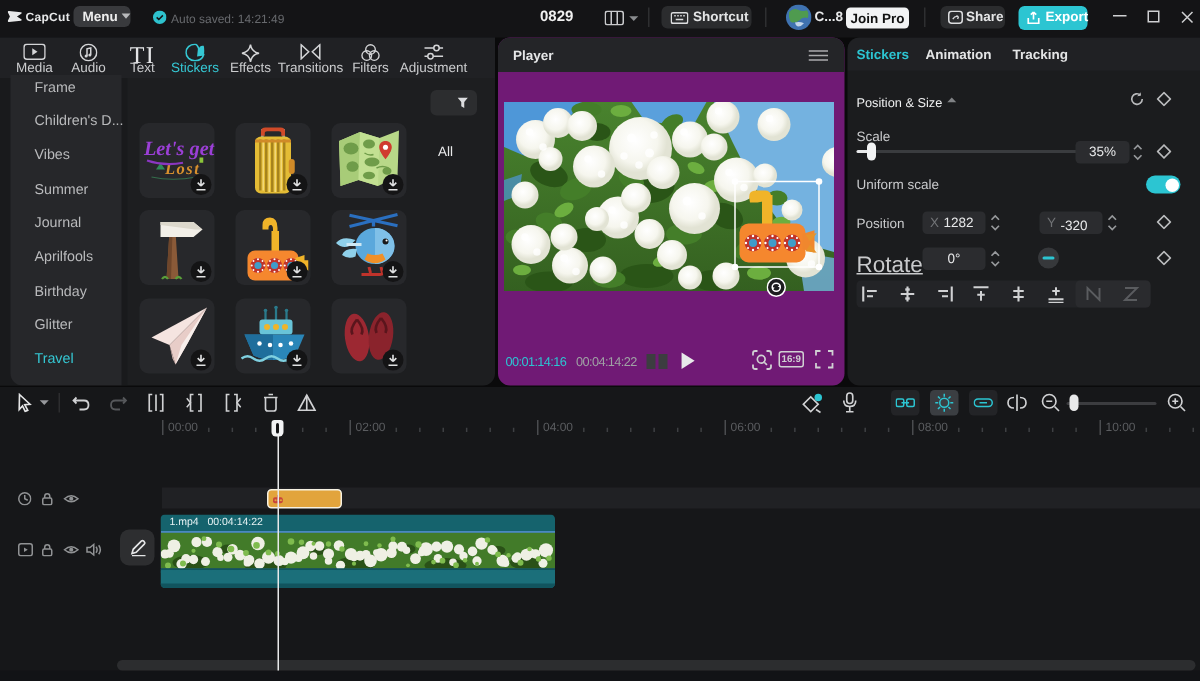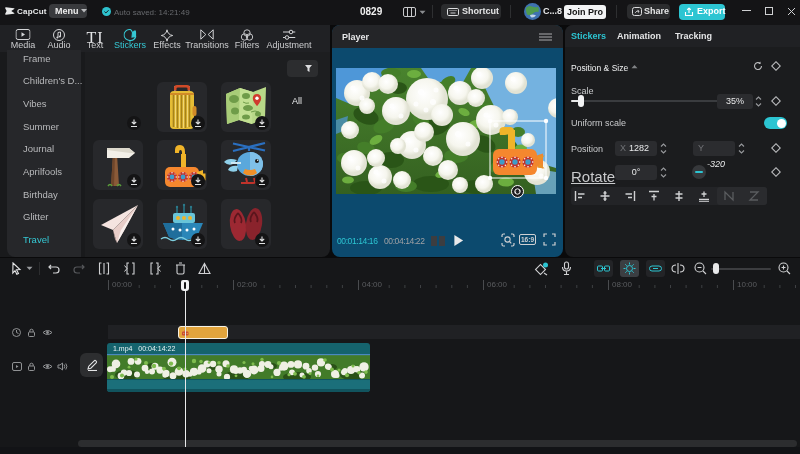--- a/index.html
+++ b/index.html
@@ -141,20 +141,30 @@
     <div class="cat" style="top:186.4px;">Glitter</div>
     <div class="cat" style="top:209.1px;color:#35c8d4;">Travel</div>
 
     <div class="abs" style="left:287px;top:35px;width:31px;height:17px;background:#2c2d2f;border-radius:4px;"></div>
     <div class="abs" style="left:292px;top:38px;color:#e8e9ea;font-size:9px;margin-top:33px;">All</div>
     <svg class="abs" style="left:305px;top:40px;" width="9" height="8" viewBox="0 0 9 8">
         <path d="M0 0 H7 L4.5 3 V7 L2.5 5.8 V3 Z" fill="#dcdddf"></path>
       </svg>
     <style>.tile{position:absolute;width:50px;height:50px;background:#27282b;border-radius:6px;}</style>
 
+    <div class="tile" style="left:93px;top:57px;">
+      <svg width="50" height="50" viewBox="0 0 50 50">
+        <text x="3" y="21" font-family="Liberation Serif" font-style="italic" font-weight="bold" font-size="13.5" fill="#9b3fd6">Let's get</text>
+        <text x="17" y="34" font-family="Liberation Serif" font-style="italic" font-weight="bold" font-size="11" fill="#d9912e" letter-spacing="1">Lost</text>
+        <path d="M11 31 l3 -4.5 l3 4.5 z" fill="#2e8b57"></path>
+          <path d="M40 23 h2.5 v3.5 h-2.5z" fill="#8bc53a"></path>
+        <path d="M5 25 q12 4 24 1.5" stroke="#8a36c0" stroke-width="1.5" fill="none"></path>
+        <path d="M8 36 q14 3 30 0" stroke="#3a8a5a" stroke-width="0.8" fill="none" opacity="0.7"></path>
+      </svg>
+    </div>
     <div class="tile" style="left:157px;top:57px;">
       <svg width="50" height="50" viewBox="0 0 50 50">
         <path d="M17 12 v-8 h1.8 v8z M31.2 12 v-8 h1.8 v8z" fill="#7d98aa"></path>
         <path d="M17 5.5 q0 -2.5 3 -2.5 h10 q3 0 3 2.5 l0 3 h-2.5 l0 -2 q0 -1 -1.5 -1 h-8 q-1.5 0 -1.5 1 l0 2 h-2.5 z" fill="#d04a28"></path>
         <rect x="13" y="9" width="24" height="38" rx="4" fill="#e4bc35"></rect>
         <g stroke="#a5821c" stroke-width="1.6">
             <path d="M16.5 11 v34"></path>
             <path d="M20.5 11 v35"></path>
             <path d="M24.5 11 v35"></path>
             <path d="M28.5 11 v35"></path>
@@ -333,21 +343,21 @@
     <div class="dl" style="left:127px;top:208px;"><svg width="14" height="14">
           <use href="#dlg"></use>
         </svg></div>
     <div class="dl" style="left:191px;top:208px;"><svg width="14" height="14">
           <use href="#dlg"></use>
         </svg></div>
     <div class="dl" style="left:255px;top:208px;"><svg width="14" height="14">
           <use href="#dlg"></use>
         </svg></div>
   </div>
-  <div class="abs" id="playerpanel" style="left:332px;top:25px;width:231px;height:232px;background:#0c4a6e;border-radius:8px;overflow:hidden;">
+  <div class="abs" id="playerpanel" style="left:332px;top:25px;width:231px;height:232px;background:#701a75;border-radius:8px;overflow:hidden;">
     <div class="abs" style="left:0;top:0;width:231px;height:23px;background:#242528;"></div>
     <div class="abs" style="left:10px;top:7px;color:#e6e7e8;font-size:9px;font-weight:bold;">Player</div>
     <svg class="abs" style="left:207px;top:8px;" width="13" height="8" viewBox="0 0 13 8">
         <path d="M0 1 h13 M0 4 h13 M0 7 h13" stroke="#aaabad" stroke-width="1"></path>
       </svg>
 
     <svg class="abs" style="left:4px;top:43px;" width="220" height="126" viewBox="0 0 220 126">
       <defs>
         <radialGradient id="fl" cx="42%" cy="38%">
             <stop offset="0%" stop-color="#ffffff"></stop>
@@ -583,21 +593,21 @@
     <div class="abs" style="left:6px;top:119px;color:#c9cacc;font-size:9px;">Position</div>
     <div class="abs" style="left:50px;top:116px;width:42px;height:15px;background:#2b2c2f;border-radius:3px;">
         <span style="position:absolute;left:5px;top:2px;color:#717376;font-size:9px;">X</span>
         <span style="position:absolute;left:14px;top:2px;color:#e8e9ea;font-size:9px;">1282</span>
       </div>
     <svg class="abs" style="left:94px;top:117px;" width="9" height="13" viewBox="0 0 9 13">
         <path d="M2 4.5 L4.5 2 L7 4.5 M2 8.5 L4.5 11 L7 8.5" stroke="#97999c" stroke-width="1.1" fill="none"></path>
       </svg>
     <div class="abs" style="left:128px;top:116px;width:42px;height:15px;background:#2b2c2f;border-radius:3px;">
         <span style="position:absolute;left:5px;top:2px;color:#717376;font-size:9px;">Y</span>
-        <span style="position:absolute;left:14px;top:18px;color:#e8e9ea;font-size:9px;font-style:italic;">-320</span>
+        <span style="position:absolute;left:14px;top:4px;color:#e8e9ea;font-size:9px;">-320</span>
       </div>
     <svg class="abs" style="left:172px;top:117px;" width="9" height="13" viewBox="0 0 9 13">
         <path d="M2 4.5 L4.5 2 L7 4.5 M2 8.5 L4.5 11 L7 8.5" stroke="#97999c" stroke-width="1.1" fill="none"></path>
       </svg>
     <svg class="abs" style="left:206px;top:118px;" width="10" height="10" viewBox="0 0 10 10">
         <rect x="2" y="2" width="6" height="6" fill="none" stroke="#b9babc" stroke-width="1.1" transform="rotate(45 5 5)"></rect>
       </svg>
 
     <div class="abs" style="left:6px;top:143px;color:#c9cacc;font-size:15px;text-decoration:underline;">Rotate</div>
     <div class="abs" style="left:50px;top:140px;width:42px;height:15px;background:#2b2c2f;border-radius:3px;color:#e8e9ea;font-size:9px;text-align:center;line-height:15px;">0°</div>

